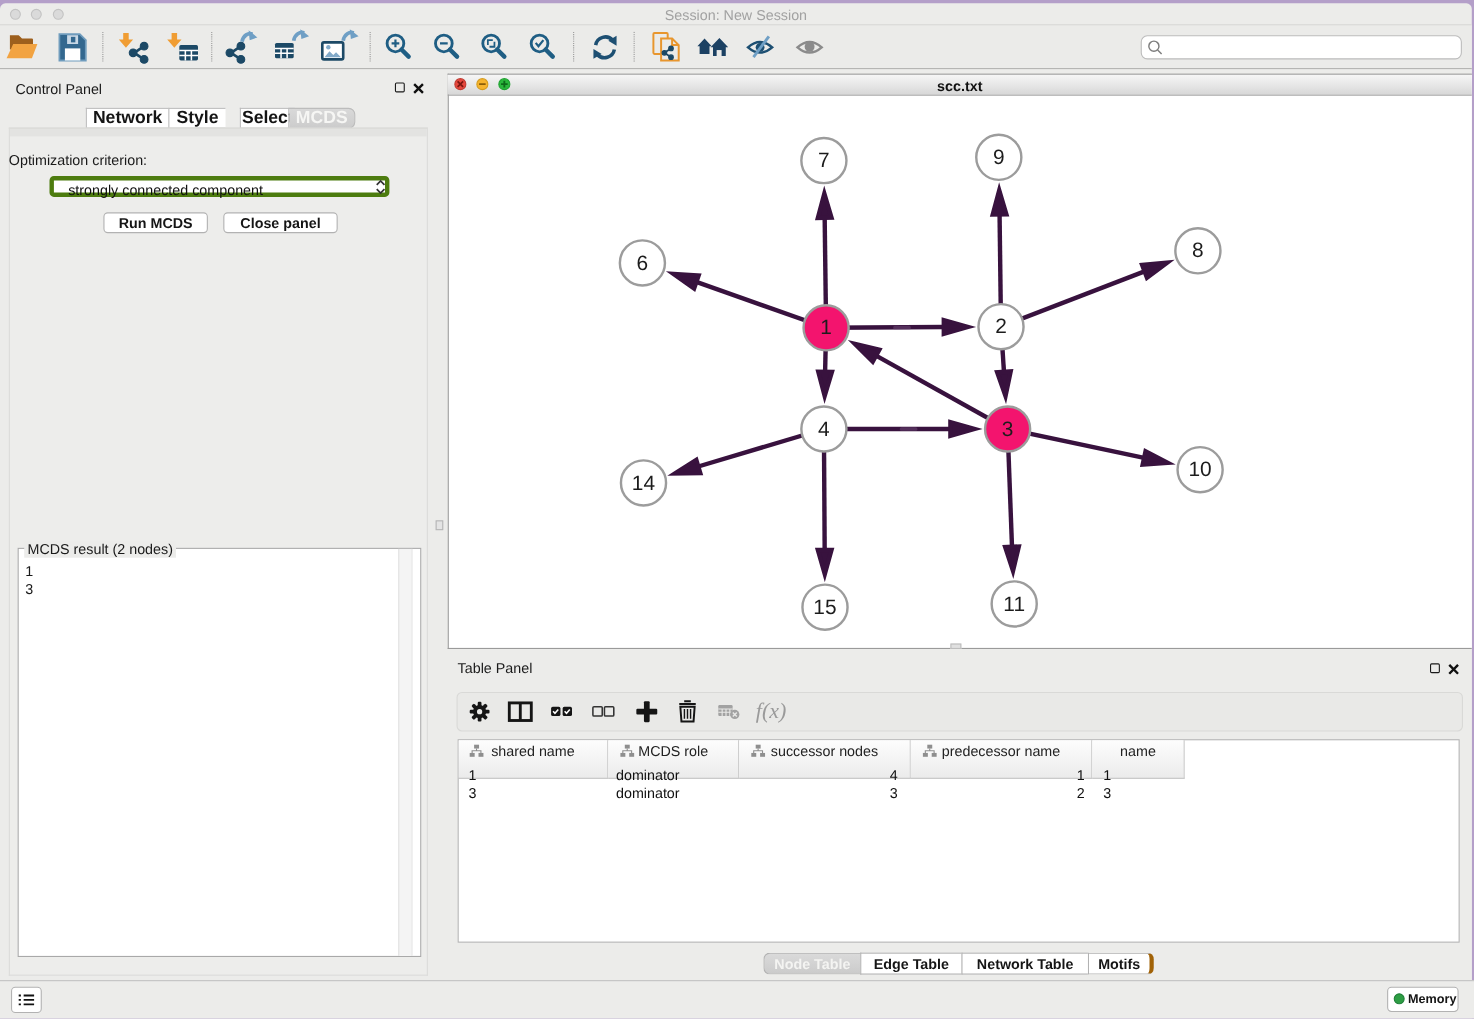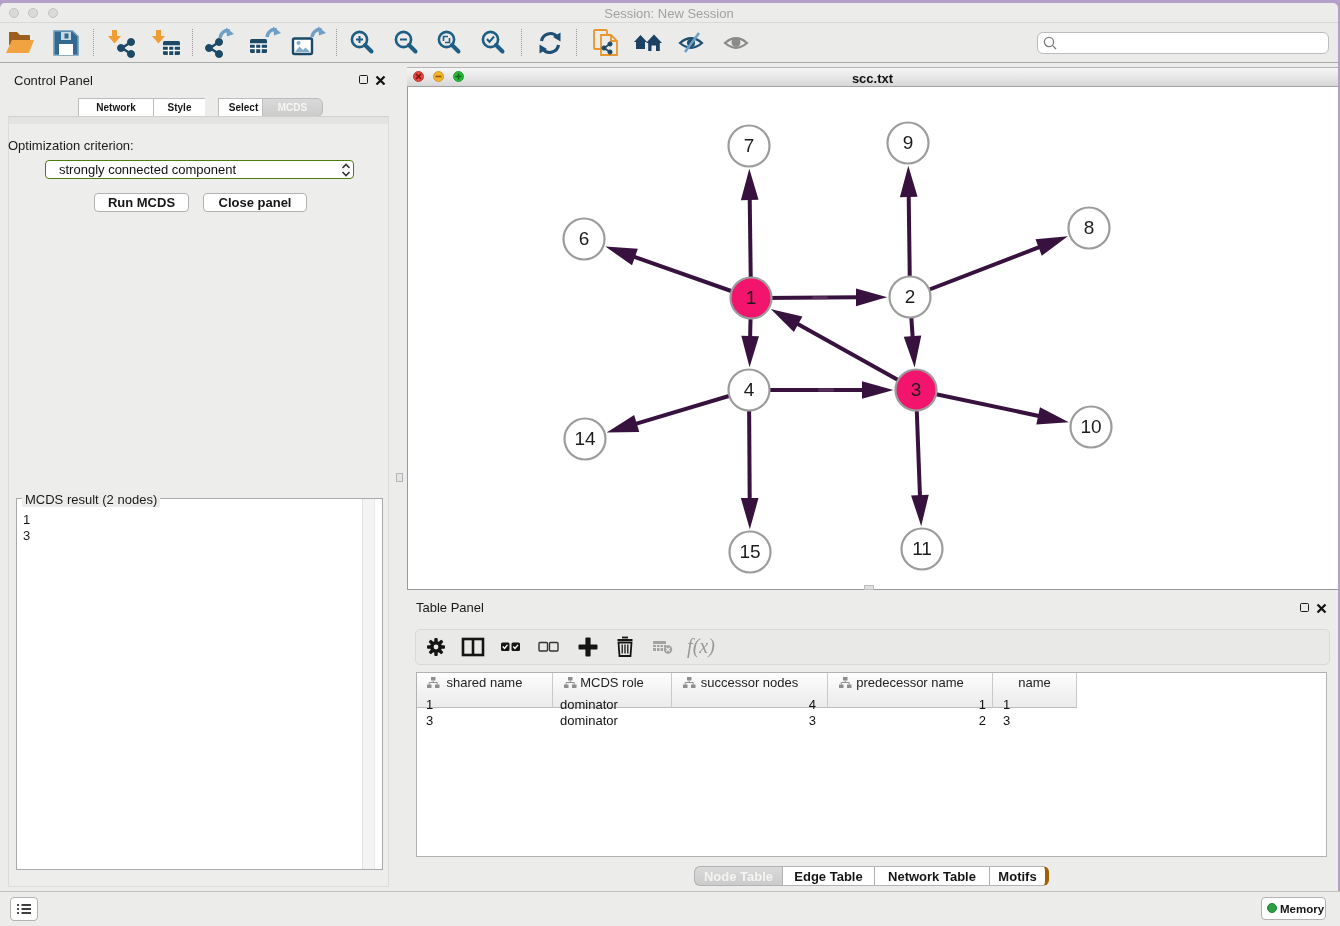--- a/index.html
+++ b/index.html
@@ -7,21 +7,21 @@
 .abs { position:absolute; }
 .winbg { position:absolute; left:0; top:3px; width:1338px; height:923px; background:#ececea; border-radius:5px 5px 0 0; }
 .titlebar-text { position:absolute; left:0; top:6px; width:1338px; text-align:center; font-size:13px; color:#a2a2a2; }
 .tl { position:absolute; top:8px; width:10px; height:10px; border-radius:50%; background:#dadada; border:1px solid #c3c3c3; }
 .toolbar { position:absolute; left:0; top:22px; width:1338px; height:41px; background:#ebebe9; border-top:1px solid #d8d8d6; border-bottom:1px solid #a8a8a6; }
 .tsep { position:absolute; top:29px; height:27px; width:0; border-left:1px dotted #999; }
 .searchbox { position:absolute; left:1037px; top:32px; width:292px; height:22px; background:#fff; border:1px solid #bcbcbc; border-radius:6px; }
 .mainbg { position:absolute; left:0; top:63px; width:1338px; height:828px; background:#ececea; }
 .ph { position:absolute; font-size:13px; color:#1a1a1a; }
 .float-box { position:absolute; width:9px; height:9px; border:1.5px solid #1a1a1a; border-radius:1.5px; }
-.tab { position:absolute; top:98px; height:19px; background:#fff; border:1px solid #bcbcbc; border-right:none; font-size:10px; font-weight:600; color:#151515; text-align:center; line-height:18px; }
+.tab { position:absolute; top:98px; height:19px; background:#fff; border:1px solid #bcbcbc; border-right:none; font-size:16px; font-weight:600; color:#151515; text-align:center; line-height:18px; }
 .btn { position:absolute; background:#fff; border:1px solid #b2b2b2; border-radius:4px; font-size:13px; font-weight:600; color:#151515; text-align:center; }
 .netwin { position:absolute; left:407px; top:67px; width:931px; height:523px; background:#fff; border:1px solid #9a9a9a; border-right:none; }
 .net-tb { position:absolute; left:407px; top:67px; width:931px; height:20px; background:linear-gradient(#f6f6f6,#e9e9e9 45%,#d7d7d7); border-bottom:1px solid #a2a2a2; border-top:1px solid #b5b5b5; }
 .tlw { position:absolute; top:71px; width:11px; height:11px; border-radius:50%; }
 .thead-cell { position:absolute; top:673px; height:35px; background:linear-gradient(#fdfdfd,#ebebeb); border-right:1px solid #c9c9c9; border-bottom:1px solid #bdbdbd; font-size:13px; color:#222; text-align:center; line-height:20px; }
 .trow { position:absolute; font-size:13px; color:#111; height:16px; line-height:16px; }
 .btab { position:absolute; top:866px; height:20px; background:#fff; border:1px solid #b2b2b2; border-right:none; font-size:13px; font-weight:600; color:#151515; text-align:center; line-height:19px; }
 .statusbar { position:absolute; left:0; top:891px; width:1340px; height:35px; background:#ececea; border-top:1px solid #c2c2c2; }
 </style></head>
 <body>
@@ -179,21 +179,21 @@
 <svg class="abs" style="left:375px;top:75px" width="11" height="11">
     <path d="M1.5,1.5 L9.5,9.5 M9.5,1.5 L1.5,9.5" stroke="#111" stroke-width="2.2"></path>
   </svg>
 <div class="tab" style="left:78px;width:75px">Network</div>
 <div class="tab" style="left:153px;width:52px">Style</div>
 <div class="tab" style="left:218px;width:50px">Select</div>
 <div class="tab" style="left:262px;width:61px;background:linear-gradient(#d9d9d9,#cccccc);color:#f6f6f4;border-right:1px solid #bcbcbc;border-radius:0 6px 6px 0">MCDS</div>
 <div class="abs" style="left:8px;top:116px;width:381px;height:771px;background:#ededeb;border:1px solid #dcdcda;border-top:1px solid #d0d0ce"></div>
 <div class="abs" style="left:9px;top:117px;width:379px;height:7px;background:#e3e3e1"></div>
 <div class="ph" style="left:8px;top:138px;width:383px;text-align:left">Optimization criterion:</div>
-<div class="abs" style="left:45px;top:160px;width:309px;height:19px;background:#fff;border:1px solid #4d7c0f;border-radius:4px;font-size:13px;line-height:17px;color:#111;padding-left:13px">strongly connected component</div>
+<div class="abs" style="left:45px;top:160px;width:309px;height:19px;background:#fff;border:4px solid #4d7c0f;border-radius:4px;font-size:13px;line-height:17px;color:#111;padding-left:13px">strongly connected component</div>
 <svg class="abs" style="left:340px;top:163px" width="12" height="14">
   <path d="M2.5,5 L6,1.5 L9.5,5" fill="none" stroke="#333" stroke-width="1.6"></path>
   <path d="M2.5,9 L6,12.5 L9.5,9" fill="none" stroke="#333" stroke-width="1.6"></path>
 </svg>
 <div class="btn" style="left:94px;top:193px;width:95px;height:19px;line-height:18px">Run MCDS</div>
 <div class="btn" style="left:203px;top:193px;width:104px;height:19px;line-height:18px">Close panel</div>
 <div class="abs" style="left:16px;top:498px;width:367px;height:372px;background:#fff;border:1px solid #a9a9a9"></div>
 <div class="abs" style="left:362px;top:499px;width:13px;height:370px;background:#f4f4f4;border-left:1px solid #e2e2e2;border-right:1px solid #e8e8e8"></div>
 <div class="ph" style="left:22px;top:492px;background:#ececea;padding:0 3px">MCDS result (2 nodes)</div>
 <div class="ph" style="left:23px;top:512px;line-height:16px">1<br>3</div>

